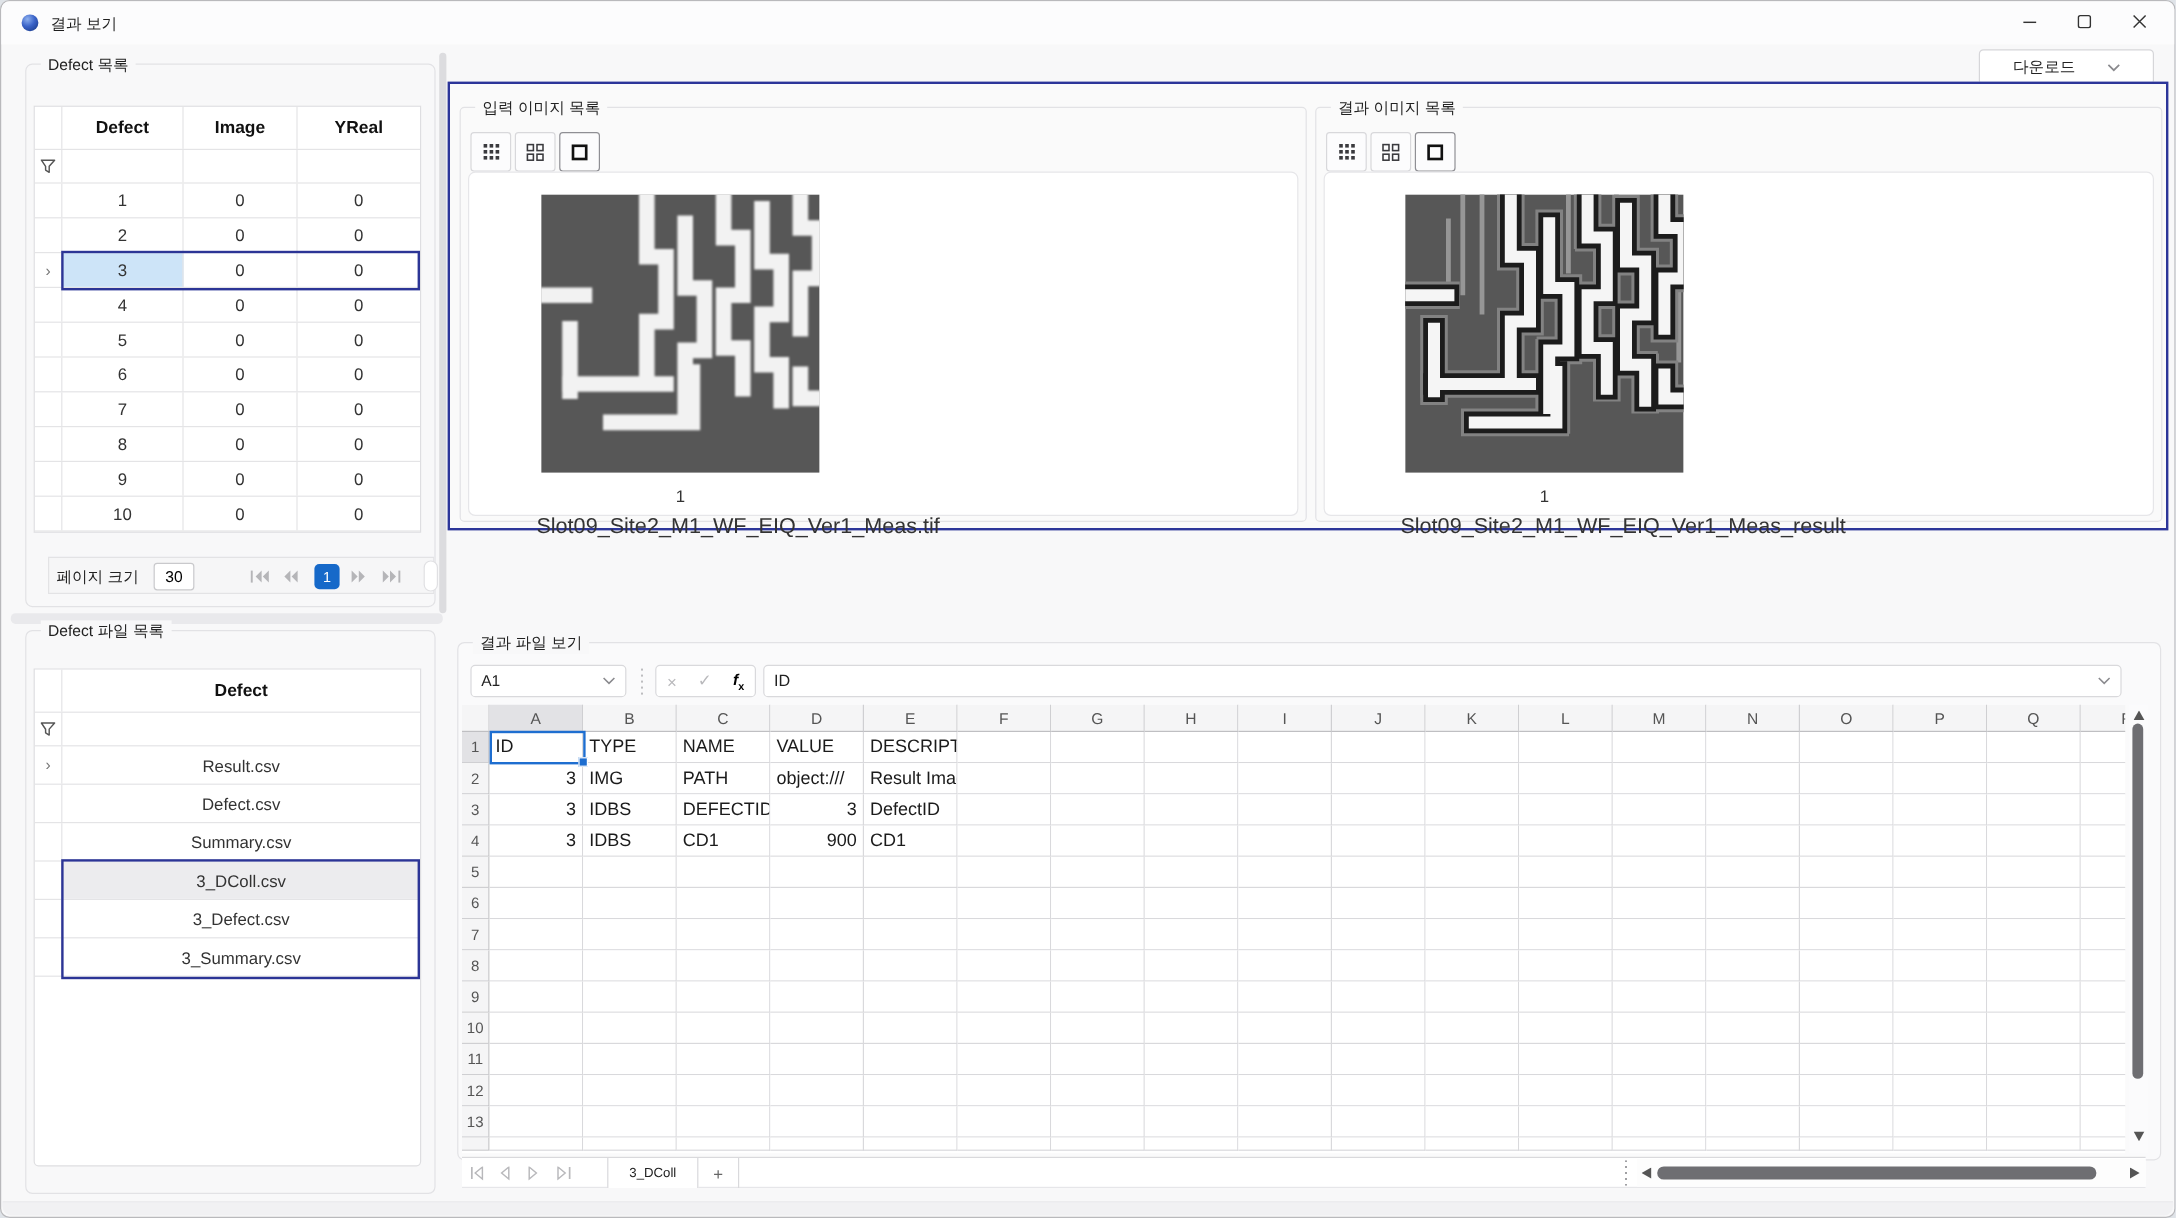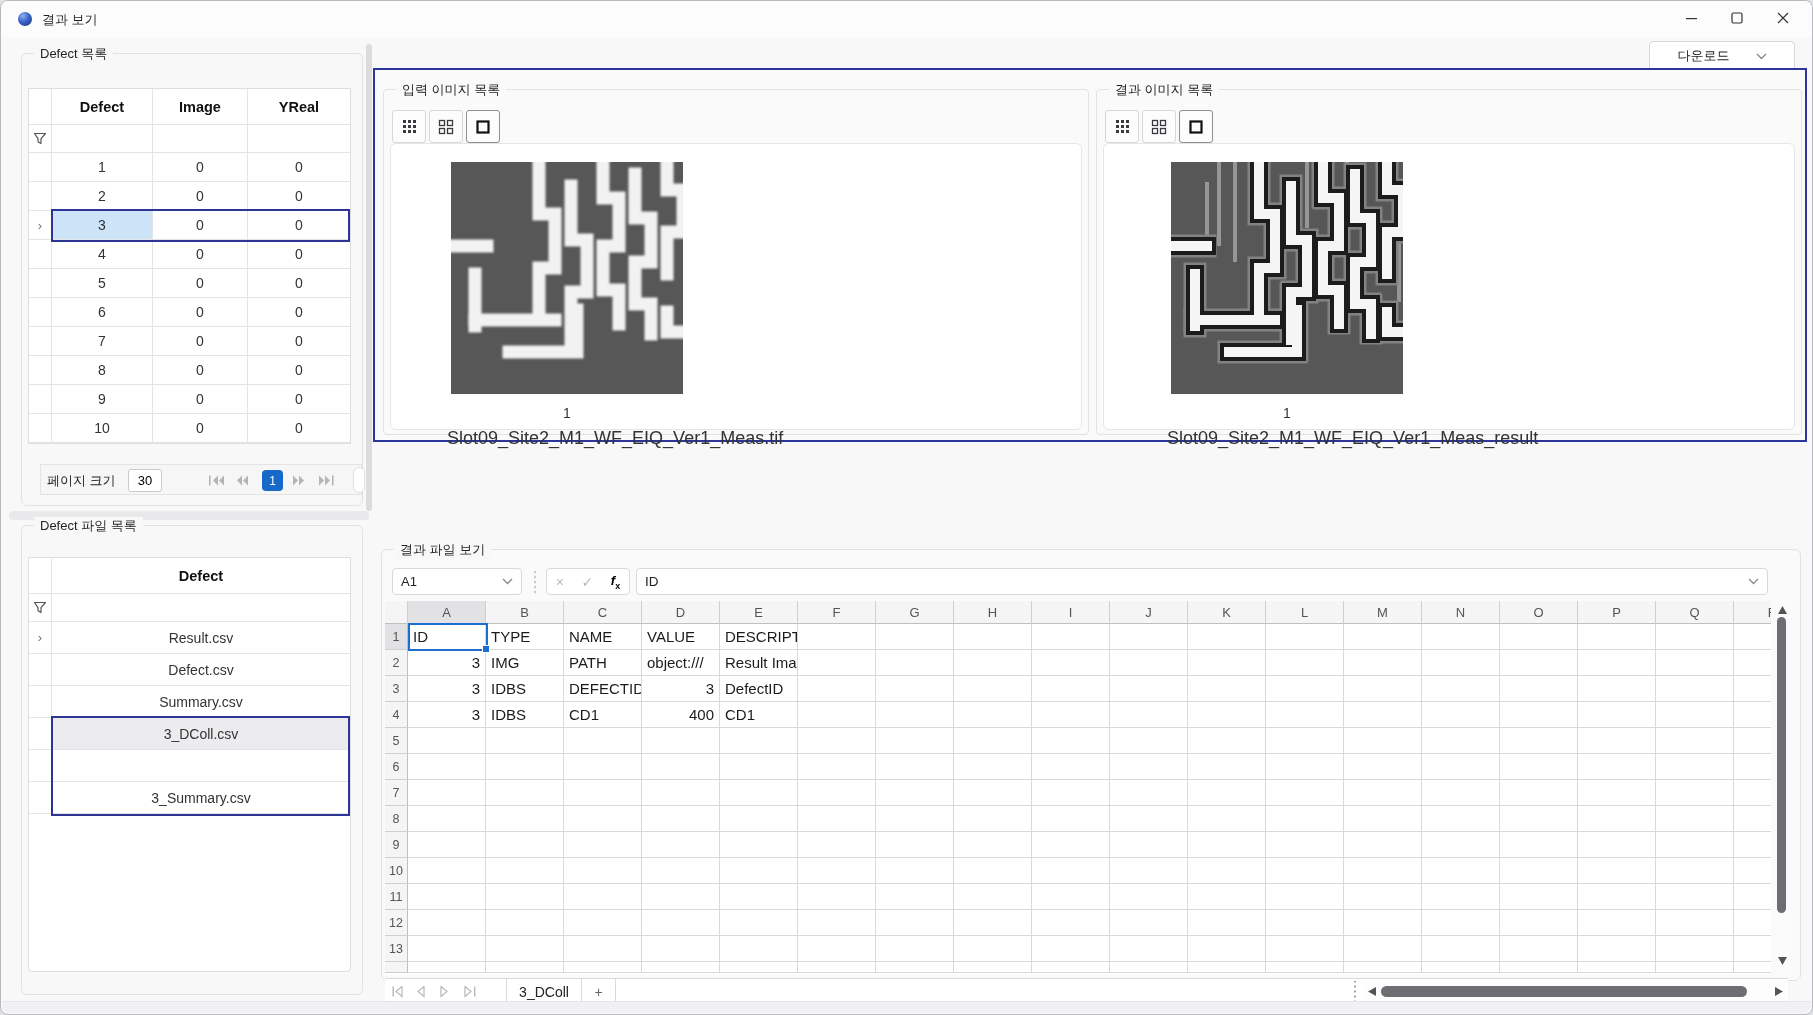--- a/index.html
+++ b/index.html
@@ -70,21 +70,21 @@
   .tool-btn.active { border-color:#8f8f94; }
   .img-card { position:absolute; left:6px; right:6px; top:53px; bottom:4px; background:#fff;
               border:1px solid #e6e6e9; border-radius:6px; }
   .thumb { position:absolute; top:18px; width:240px; cursor:pointer; }
   .thumb svg.pattern { display:block; margin:0 auto; width:232px; height:232px; }
   .thumb .t-index { margin-top:11px; text-align:center; font-size:14px; color:#333; }
   .thumb .t-name  { margin-top:7px; text-align:center; font-size:18px; color:#333; white-space:nowrap; }
 
   
   .sheet-panel { position:absolute; left:380px; top:534px; width:1420px; height:432px;
-                 border:1px solid #e2e2e5; border-radius:6px; background:#fafafb;margin-top:14px; }
+                 border:1px solid #e2e2e5; border-radius:6px; background:#fafafb; }
   .namebox { position:absolute; left:10px; top:18px; width:130px; height:27px; background:#fff;
              border:1px solid #d9d9dc; border-radius:4px; font-size:13px; color:#222;
              display:flex; align-items:center; padding:0 8px; justify-content:space-between; }
   .fgrip { position:absolute; left:150px; top:20px; width:6px; height:24px;
            background-image:radial-gradient(circle, #b9b9bc 1px, transparent 1.2px);
            background-size:6px 5px; background-repeat:repeat-y; background-position:center; }
   .fbtns { position:absolute; left:164px; top:18px; width:84px; height:27px; background:#fff;
            border:1px solid #d9d9dc; border-radius:4px; display:flex; align-items:center;
            justify-content:space-around; font-size:13px; }
   .fbtns .dim { color:#b9b9bc; font-size:14px; }
@@ -107,21 +107,21 @@
   .sel-cell { position:absolute; left:23px; top:22px; width:80px; height:28px;
               border:2px solid #1e6ed0; pointer-events:none; }
   .sel-cell::after { content:""; position:absolute; right:-4px; bottom:-4px; width:6px; height:6px;
                      background:#1e6ed0; border:1px solid #fff; }
   .vscroll { position:absolute; left:1392px; top:51px; width:16px; height:374px; background:#fbfbfc; }
   .vscroll .vthumb { position:absolute; left:3px; top:16px; width:9px; height:296px; background:#6e6e72; border-radius:5px; }
   .sheetbar { position:absolute; left:3px; top:428px; width:1403px; height:26px; background:#fff;
               border-top:1px solid #d9d9dc; border-bottom:1px solid #e6e6e9; }
   .snav { position:absolute; top:7px; width:14px; height:12px; }
   .sheet-tab { position:absolute; left:121px; top:0; width:76px; height:25px; background:#fff;
-               border-left:1px solid #d9d9dc; border-right:1px solid #d9d9dc; font-size:14px; color:#222;
+               border-left:1px solid #d9d9dc; border-right:1px solid #d9d9dc; font-size:11px; color:#222;
                display:flex; align-items:center; justify-content:center; cursor:pointer; }
   .add-tab { position:absolute; left:197px; top:0; width:34px; height:25px; border-right:1px solid #d9d9dc;
              font-size:14px; color:#666; display:flex; align-items:center; justify-content:center; cursor:pointer; }
   .sgrip { position:absolute; left:967px; top:2px; width:6px; height:21px;
            background-image:radial-gradient(circle, #9a9a9e 1px, transparent 1.2px);
            background-size:6px 5px; background-repeat:repeat-y; background-position:center; }
   .hscroll { position:absolute; left:979px; top:1px; width:424px; height:23px; background:#fdfdfd; }
   .hscroll .hthumb { position:absolute; left:17px; top:6px; width:366px; height:11px; background:#6e6e72; border-radius:6px; }
   .sarrow { position:absolute; width:10px; height:10px; top:7px; }
 
@@ -308,20 +308,21 @@
           <div class="trow">
             <div class="gut"></div>
             <div class="tc fc">Summary.csv</div>
           </div>
           <div class="trow">
             <div class="gut"></div>
             <div class="tc fc filehl">3_DColl.csv</div>
           </div>
           <div class="trow">
             <div class="gut"></div>
+            <div class="tc fc">3_Defect.csv</div>
           </div>
           <div class="trow">
             <div class="gut"></div>
             <div class="tc fc">3_Summary.csv</div>
           </div>
         </div>
       <div class="sel-row-outline" style="left:22px; top:158px; width:299px; height:100px;"></div>
     </div>
   </div>
 
@@ -544,21 +545,21 @@
           <div class="cell"></div>
           <div class="cell"></div>
           <div class="cell"></div>
           <div class="cell"></div>
           <div class="cell"></div>
           <div class="cell"></div>
           <div class="rh">4</div>
           <div class="cell num">3</div>
           <div class="cell">IDBS</div>
           <div class="cell">CD1</div>
-          <div class="cell num">400</div>
+          <div class="cell num">900</div>
           <div class="cell">CD1</div>
           <div class="cell"></div>
           <div class="cell"></div>
           <div class="cell"></div>
           <div class="cell"></div>
           <div class="cell"></div>
           <div class="cell"></div>
           <div class="cell"></div>
           <div class="cell"></div>
           <div class="cell"></div>

